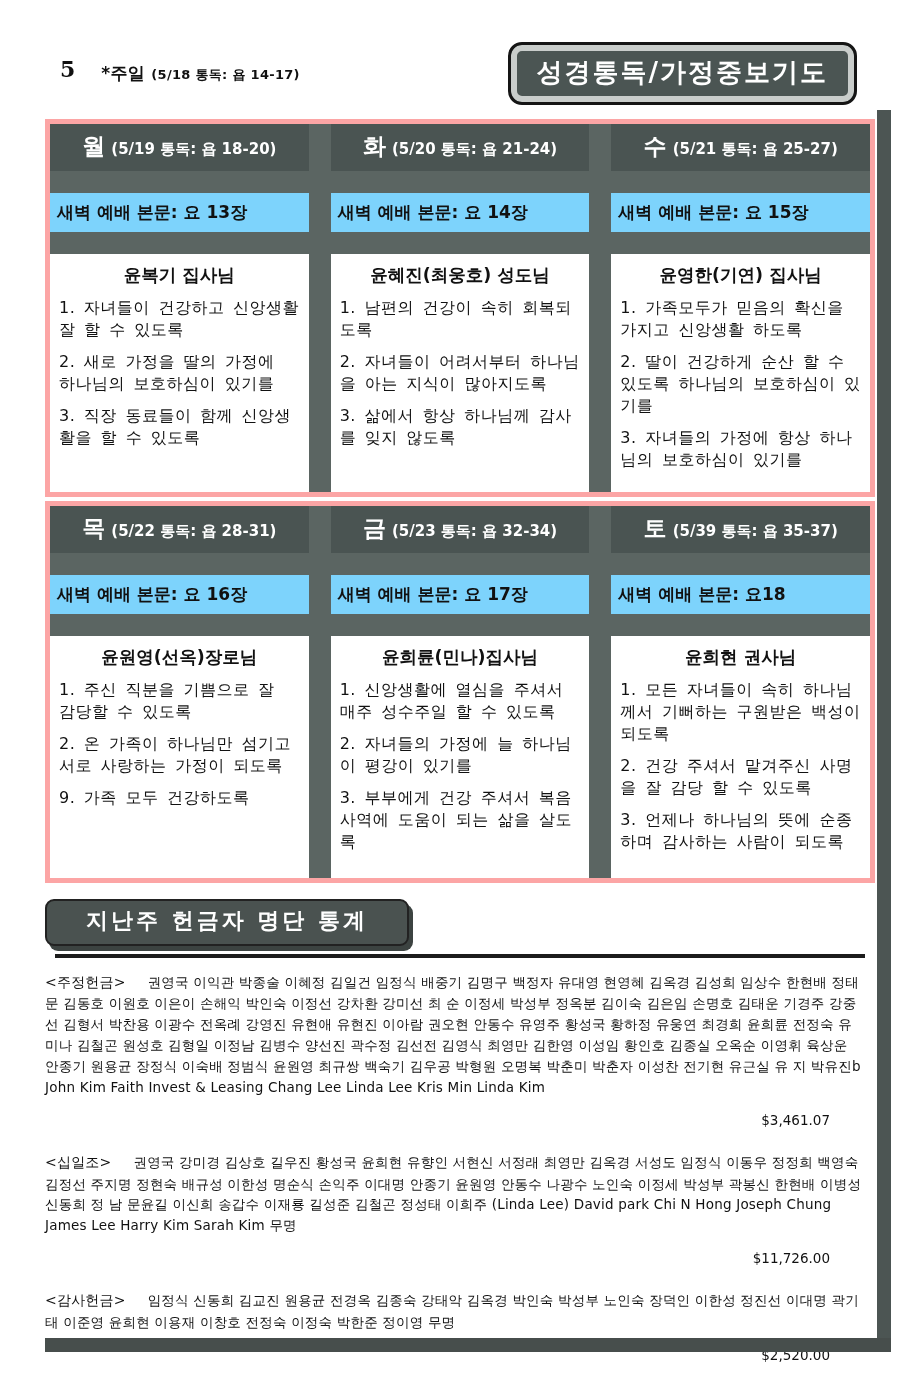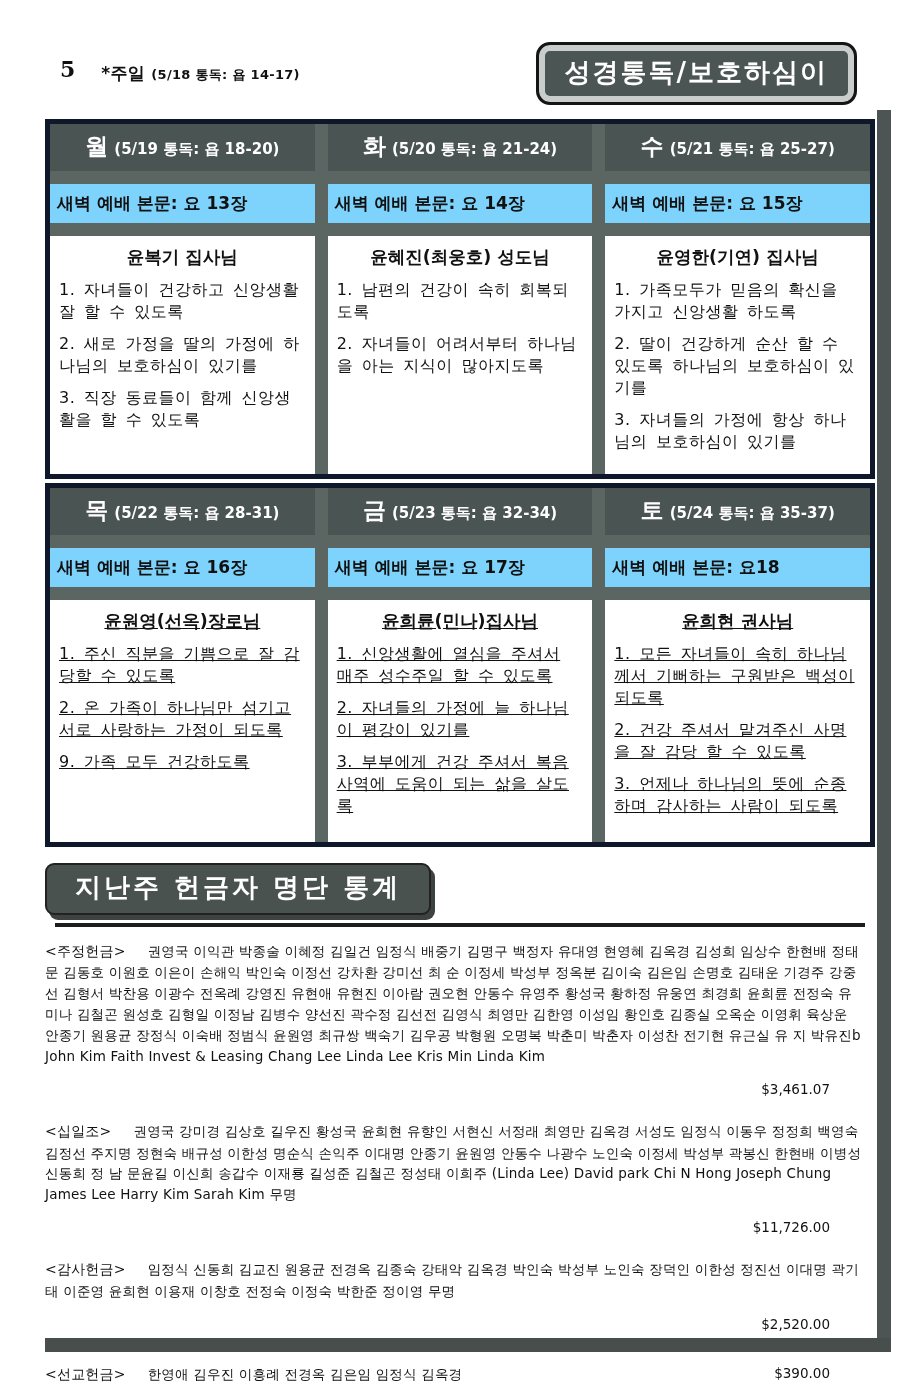--- a/index.html
+++ b/index.html
@@ -39,23 +39,23 @@
     padding: 10px 26px 12px;
     margin-right: 18px;
     white-space: nowrap;
   }
 
   
   .week-grid {
     display: grid;
     grid-template-columns: 1fr 1fr 1fr;
     grid-template-rows: auto auto 1fr;
-    gap: 13px;
+    gap: 22px;
     background: #5b6562;
-    border: 5px solid #0f172a;
+    border: 5px solid #fca5a5;
     margin: 0 25px 0 45px;
   }
   .week-grid.second { margin-top: 4px; }
   .day-header {
     background: #4a5452;
     color: #fff;
     text-align: center;
     padding: 7px 0 9px;
     white-space: nowrap;
   }
@@ -66,21 +66,21 @@
     text-align: left;
     font-weight: bold;
     font-size: 17px;
     padding: 8px 7px;
   }
   .prayer-cell {
     background: #fff;
     padding: 4px 9px 10px;
     min-height: 218px;
   }
-  .second .prayer-cell { min-height: 242px; text-decoration: underline; }
+  .second .prayer-cell { min-height: 242px; }
   .prayer-name {
     text-align: center;
     font-weight: bold;
     font-size: 17.5px;
     margin: 5px 0 10px;
   }
   .prayer-item {
     font-size: 16px;
     line-height: 1.38;
     letter-spacing: 0.5px;
@@ -88,23 +88,23 @@
     margin-bottom: 10px;
   }
 
   
   .offering-section { margin: 16px 35px 0 45px; position: relative; }
   .offering-title-box {
     display: inline-block;
     background: #4a5250;
     color: #fff;
     font-weight: bold;
-    font-size: 26px;
+    font-size: 22px;
     letter-spacing: 3px;
-    padding: 5px 28px 8px;
+    padding: 5px 39px 8px;
     border-radius: 9px;
     border: 2px solid #222;
     box-shadow: 4px 5px 0 #3c4341;
   }
   .rule { height: 4px; background: #1c1c1c; margin: 8px 0 14px 10px; }
   .cat-block { margin-bottom: 4px; }
   .cat-line { font-size: 13.5px; line-height: 1.55; letter-spacing: 0.2px; }
   .cat-label { font-weight: normal; font-size: 14px; margin-right: 22px; white-space: nowrap; }
   .cat-amount {
     text-align: right;
@@ -139,21 +139,21 @@
   }
 </style>
 </head>
 <body>
 
 <div class="top-row">
   <span class="page-num">5</span>
   <span class="sunday-line"><b>*주일</b>
     <span class="small">(5/18 통독: 욥 14-17)</span></span>
   <span class="top-spacer"></span>
-  <span class="title-box">성경통독/보호하심이</span>
+  <span class="title-box">성경통독/가정중보기도</span>
 </div>
 
 <div class="week-grid">
   <div class="day-header">
     <span class="day-big">월</span>
     <span class="day-small">(5/19 통독: 욥 18-20)</span>
   </div>
   <div class="day-header">
     <span class="day-big">화</span>
     <span class="day-small">(5/20 통독: 욥 21-24)</span>
@@ -170,41 +170,42 @@
   <div class="prayer-cell">
     <div class="prayer-name">윤복기 집사님</div>
     <p class="prayer-item">1. 자녀들이 건강하고 신앙생활 잘 할 수 있도록</p>
     <p class="prayer-item">2. 새로 가정을 딸의 가정에 하나님의 보호하심이 있기를</p>
     <p class="prayer-item">3. 직장 동료들이 함께 신앙생활을 할 수 있도록</p>
   </div>
   <div class="prayer-cell">
     <div class="prayer-name">윤혜진(최웅호) 성도님</div>
     <p class="prayer-item">1. 남편의 건강이 속히 회복되도록</p>
     <p class="prayer-item">2. 자녀들이 어려서부터 하나님을 아는 지식이 많아지도록</p>
+    <p class="prayer-item">3. 삶에서 항상 하나님께 감사를 잊지 않도록</p>
   </div>
   <div class="prayer-cell">
     <div class="prayer-name">윤영한(기연) 집사님</div>
     <p class="prayer-item">1. 가족모두가 믿음의 확신을 가지고 신앙생활 하도록</p>
     <p class="prayer-item">2. 딸이 건강하게 순산 할 수 있도록 하나님의 보호하심이 있기를</p>
     <p class="prayer-item">3. 자녀들의 가정에 항상 하나님의 보호하심이 있기를</p>
   </div>
 </div>
 
 <div class="week-grid second">
   <div class="day-header">
     <span class="day-big">목</span>
     <span class="day-small">(5/22 통독: 욥 28-31)</span>
   </div>
   <div class="day-header">
     <span class="day-big">금</span>
     <span class="day-small">(5/23 통독: 욥 32-34)</span>
   </div>
   <div class="day-header">
     <span class="day-big">토</span>
-    <span class="day-small">(5/24 통독: 욥 35-37)</span>
+    <span class="day-small">(5/39 통독: 욥 35-37)</span>
   </div>
 
   <div class="dawn-cell">새벽 예배 본문: 요 16장</div>
   <div class="dawn-cell">새벽 예배 본문: 요 17장</div>
   <div class="dawn-cell">새벽 예배 본문: 요18</div>
 
   <div class="prayer-cell">
     <div class="prayer-name">윤원영(선옥)장로님</div>
     <p class="prayer-item">1. 주신 직분을 기쁨으로 잘 감당할 수 있도록</p>
     <p class="prayer-item">2. 온 가족이 하나님만 섬기고 서로 사랑하는 가정이 되도록</p>

